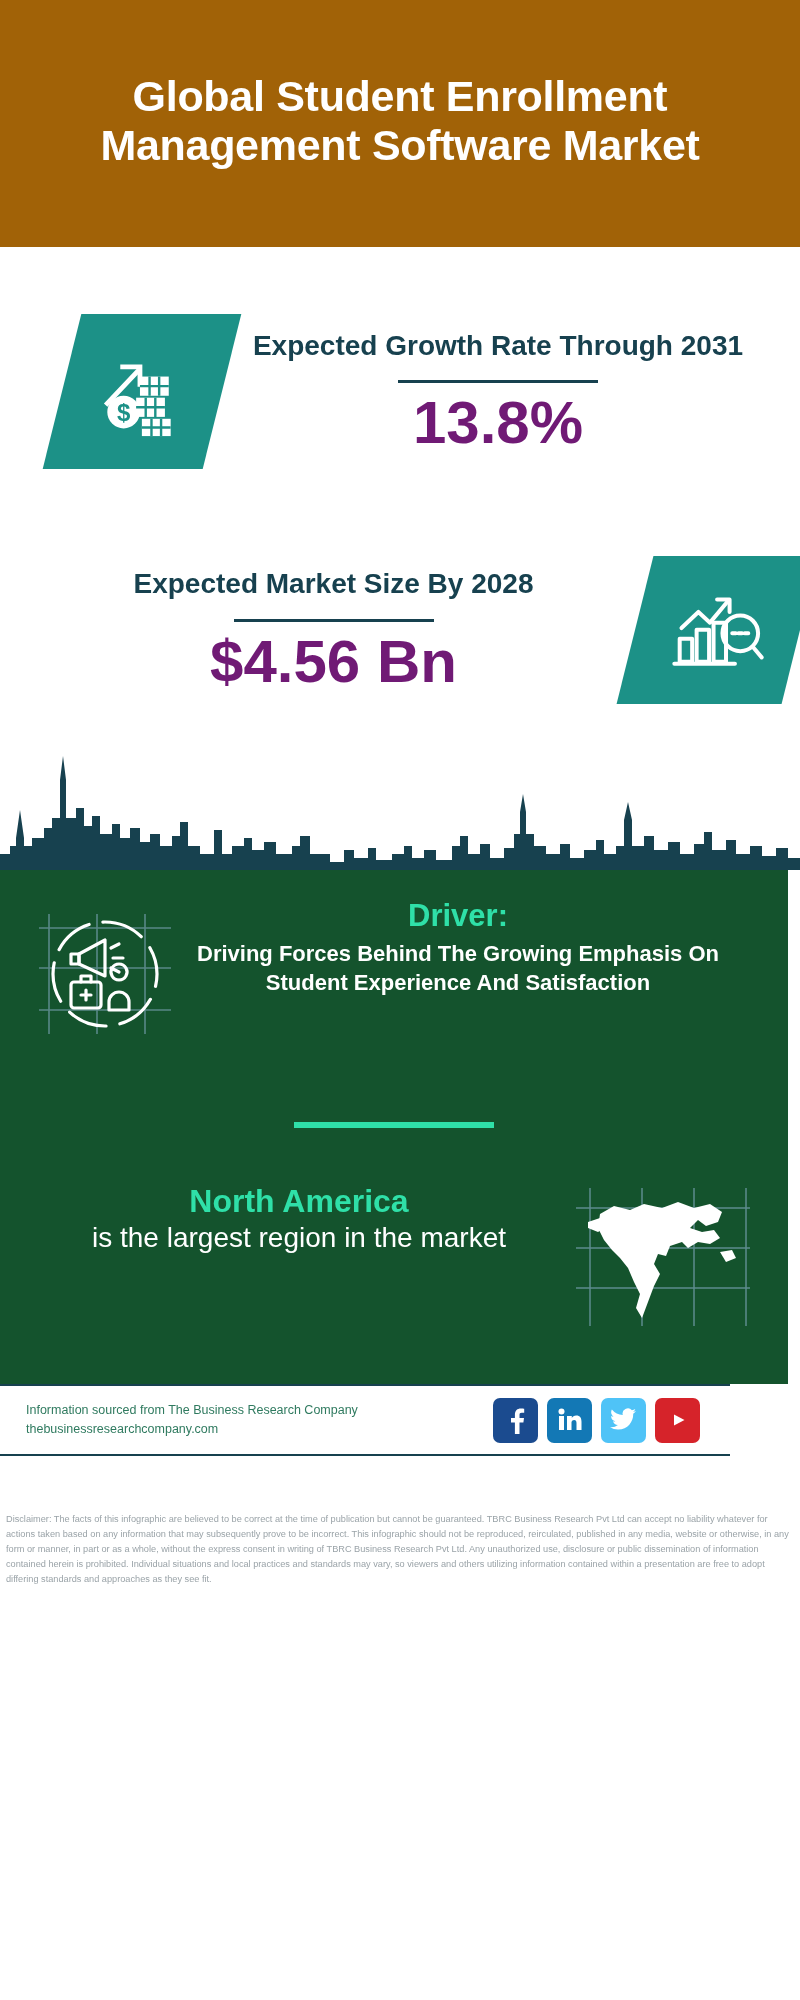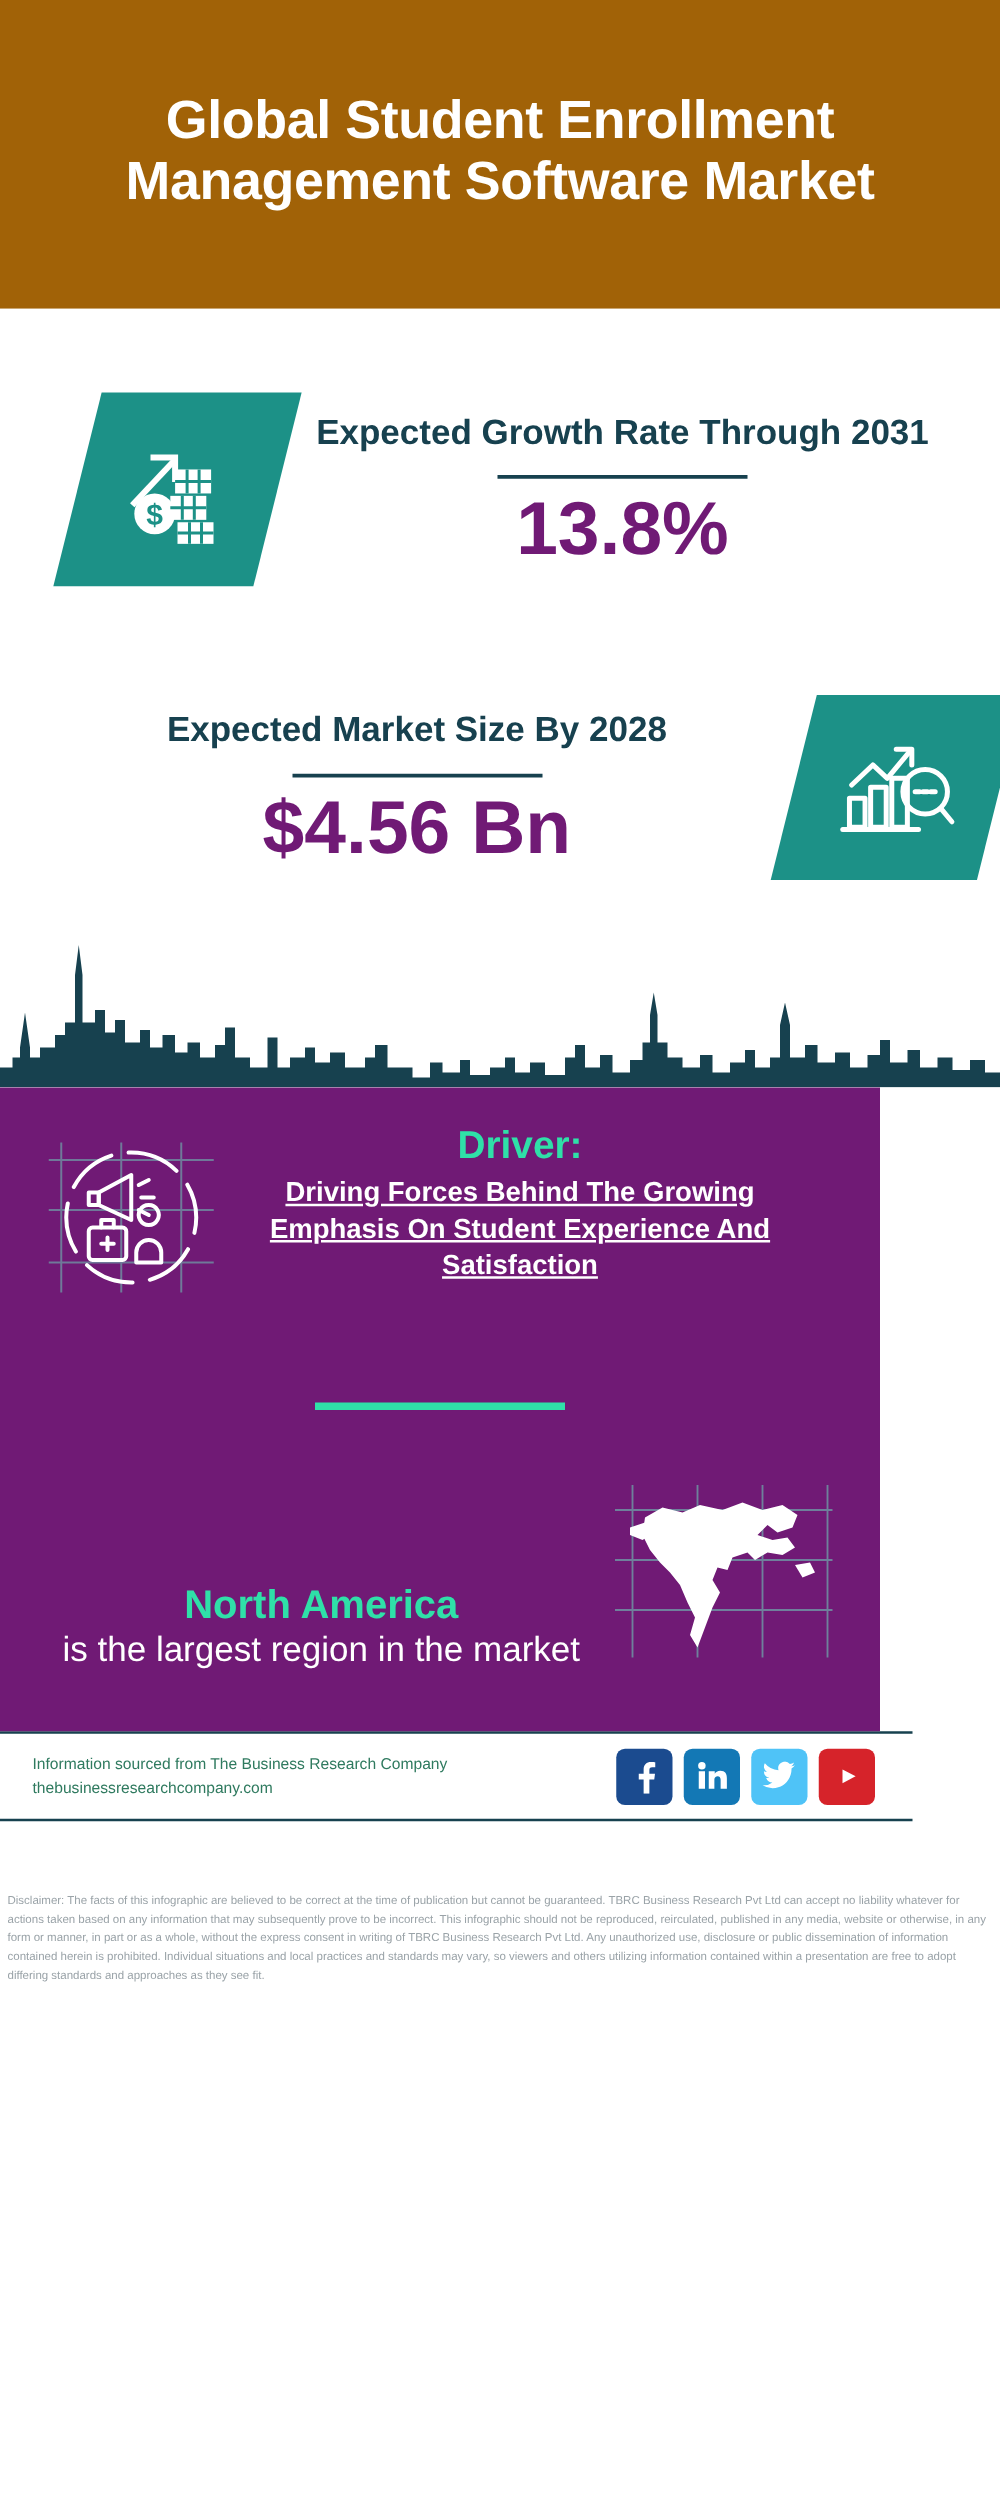--- a/index.html
+++ b/index.html
@@ -76,22 +76,22 @@
   
   .skyline-wrap {
     position:relative; width:800px; height:120px;
     margin-top:8px;
     overflow:hidden;
   }
   .skyline-wrap svg { display:block; width:800px; height:120px; }
 
   
   .dark {
-    background:#701a75;
-    width:704px;
+    background:#14532d;
+    width:788px;
     position:relative;
     padding-top:14px;
     padding-bottom:18px;
   }
 
   .driver-block {
     display:flex; align-items:flex-start;
     padding:10px 30px 0 30px;
     min-height:180px;
   }
@@ -99,30 +99,30 @@
     width:150px; flex:none;
     display:flex; align-items:center; justify-content:center;
     padding-top:12px;
   }
   .driver-texts { flex:1; text-align:center; padding-right:22px; padding-top:4px; }
   .driver-heading {
     color:#2fe0a8; font-size:31px; font-weight:bold; line-height:1.18;
     margin-bottom:4px;
   }
   .driver-desc {
-    color:#ffffff; font-size:22px; font-weight:bold; line-height:1.32;text-decoration:underline;
+    color:#ffffff; font-size:22px; font-weight:bold; line-height:1.32;
   }
 
   .mid-rule {
     width:200px; height:6px; background:#2fe0a8;
     margin:58px auto 54px;
   }
 
   .region-block {
-    display:flex; align-items:flex-end;
+    display:flex; align-items:flex-start;
     padding:0 26px 30px 26px;
     gap:12px;
   }
   .region-texts { flex:1; text-align:center; padding-left:22px; }
   .region-name {
     color:#2fe0a8; font-size:32px; font-weight:bold; line-height:1.22;
   }
   .region-sub {
     color:#ffffff; font-size:28px; font-weight:normal; line-height:1.22;
   }

